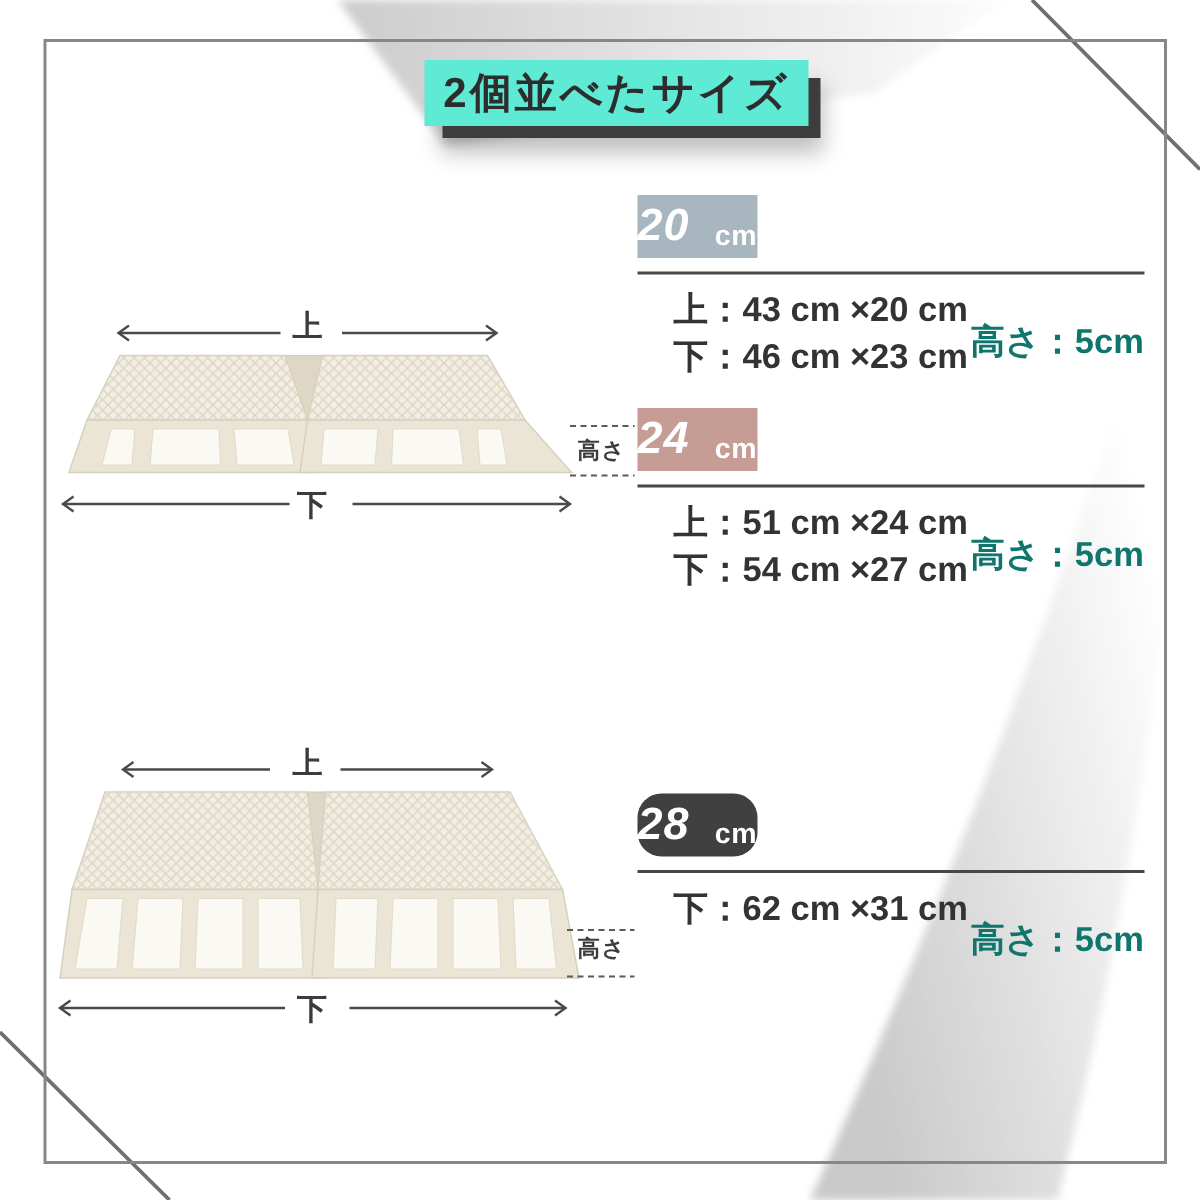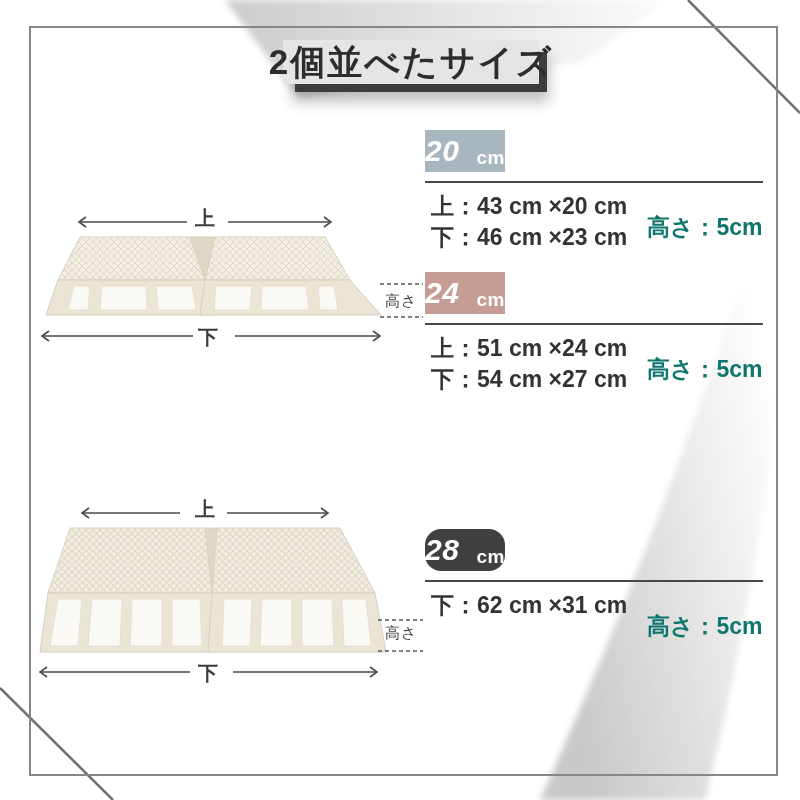--- a/index.html
+++ b/index.html
@@ -6,47 +6,47 @@
   .stage {
     position:relative; width:800px; height:800px; background:#ffffff; overflow:hidden;
     font-family:"Liberation Sans","DejaVu Sans",sans-serif; color:#333;
   }
   .deco { position:absolute; left:0; top:0; width:800px; height:800px; z-index:0; }
   .frame {
     position:absolute; left:29px; top:26px; width:745px; height:746px;
     border:2px solid #878787; z-index:1; pointer-events:none;
   }
   .title-box {
-    position:absolute; left:283px; top:40px; width:256px; height:44px; background:#e5e5e5;
+    position:absolute; left:283px; top:40px; width:256px; height:44px; background:#5eead4;
     z-index:3; display:flex; align-items:center; justify-content:center;
     box-shadow:10px 10px 0 -2px #3d3d3d, 10px 18px 14px rgba(0,0,0,.25);
-    font-size:35px; font-weight:600; color:#2d2d2d; letter-spacing:2px; white-space:nowrap;
+    font-size:28px; font-weight:600; color:#2d2d2d; letter-spacing:2px; white-space:nowrap;
   }
   .diagram { position:absolute; z-index:2; }
   #diagram-small { left:30px; top:200px; width:395px; height:150px; }
   #diagram-large { left:30px; top:495px; width:395px; height:195px; }
   .diagram svg { position:absolute; left:0; top:0; }
   .dir-label { position:absolute; font-size:20px; font-weight:600; color:#3c3c3c; line-height:1; }
-  .height-label { position:absolute; font-size:15px; font-weight:400; color:#3c3c3c; letter-spacing:1px; line-height:1; }
+  .height-label { position:absolute; font-size:15px; font-weight:700; color:#3c3c3c; letter-spacing:1px; line-height:1; }
 
   .size-section { position:absolute; left:425px; width:348px; z-index:2; }
   #section-20 { top:130px; }
   #section-24 { top:272px; }
   #section-28 { top:529px; }
   .badge {
     width:80px; height:42px; display:flex; align-items:center; justify-content:center;
     color:#fff; font-weight:bold; letter-spacing:0.5px;
   }
   .badge-num { font-size:30px; line-height:1;font-style:italic; }
   .badge-unit { font-size:19px; line-height:1; align-self:flex-end; margin:0 0 5px 17px; }
   .badge-20 { background:#a7b6bf; }
   .badge-24 { background:#c59d94; }
   .badge-28 { background:#404040;border-radius:16px; }
   .rule { margin-top:9px; width:338px; height:2px; background:#474747; }
-  .dims { margin:8px 0 0 6px; font-size:23px; line-height:31px; font-weight:600; color:#333; white-space:nowrap; }
+  .dims { margin:8px 0 0 24px; font-size:23px; line-height:31px; font-weight:600; color:#333; white-space:nowrap; }
   .height-dim { position:absolute; left:222px; top:82px; font-size:23px; font-weight:600; color:#0f766e; white-space:nowrap; }
 
   .pallet-top { fill:#f2eee3; stroke:#d7d0be; stroke-width:1; }
   .pallet-skirt { fill:#ebe5d6; stroke:#d7d0be; stroke-width:1; }
   .pallet-joint { fill:#ded7c5; stroke:#d2cab7; stroke-width:0.8; }
   .pallet-slot { fill:#faf9f4; stroke:#e3dccb; stroke-width:0.8; }
   .arrow { stroke:#4a4a4a; stroke-width:1.6; fill:none; }
   .dashline { stroke:#5a5a5a; stroke-width:1.4; fill:none; stroke-dasharray:4 3; }
 </style>
 </head>

